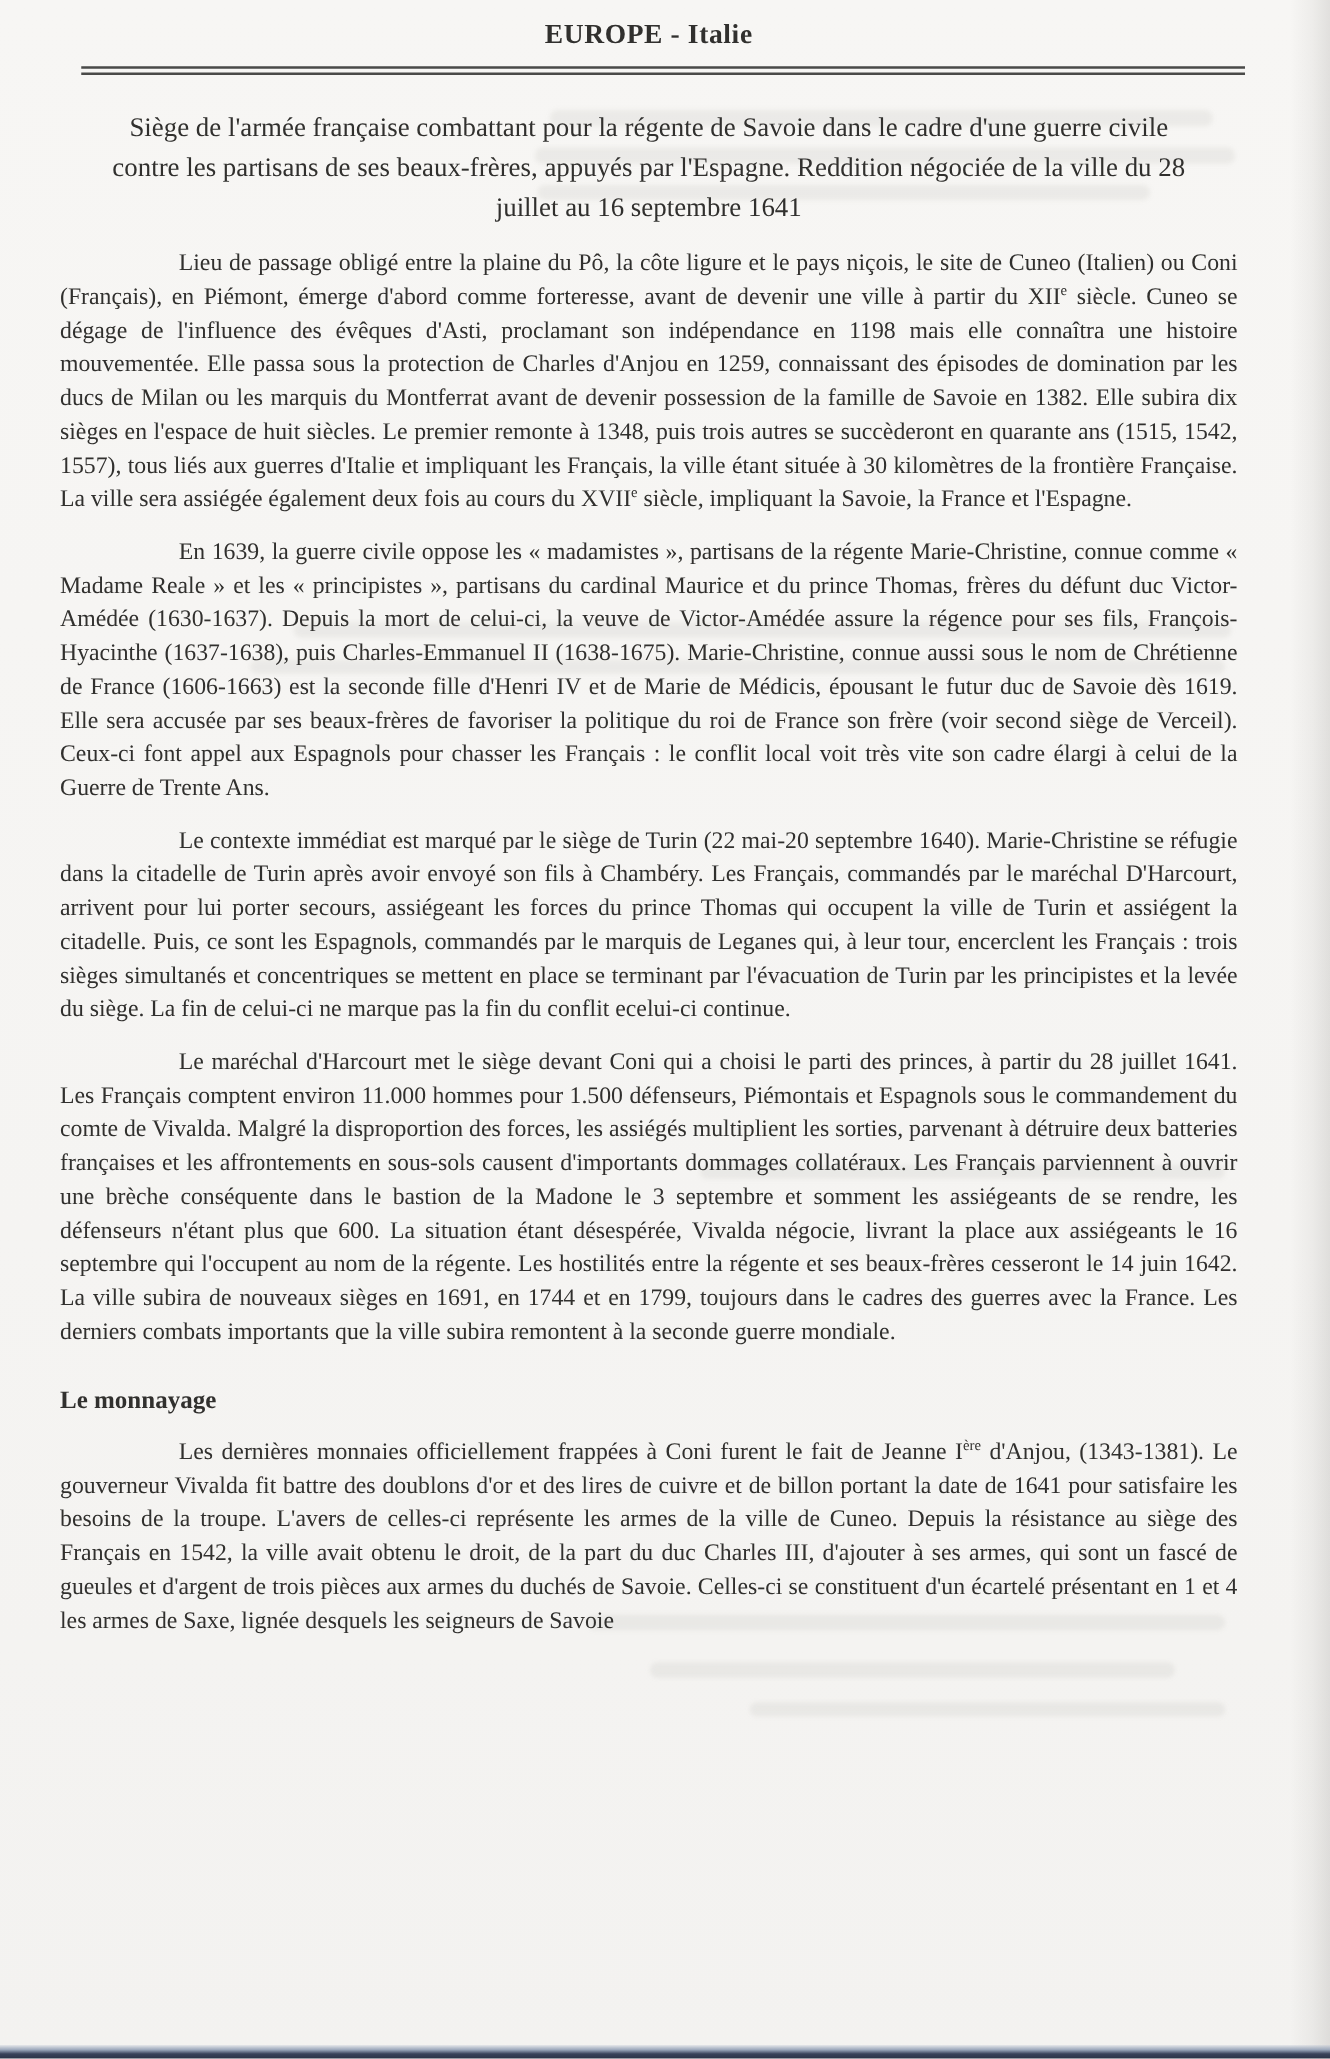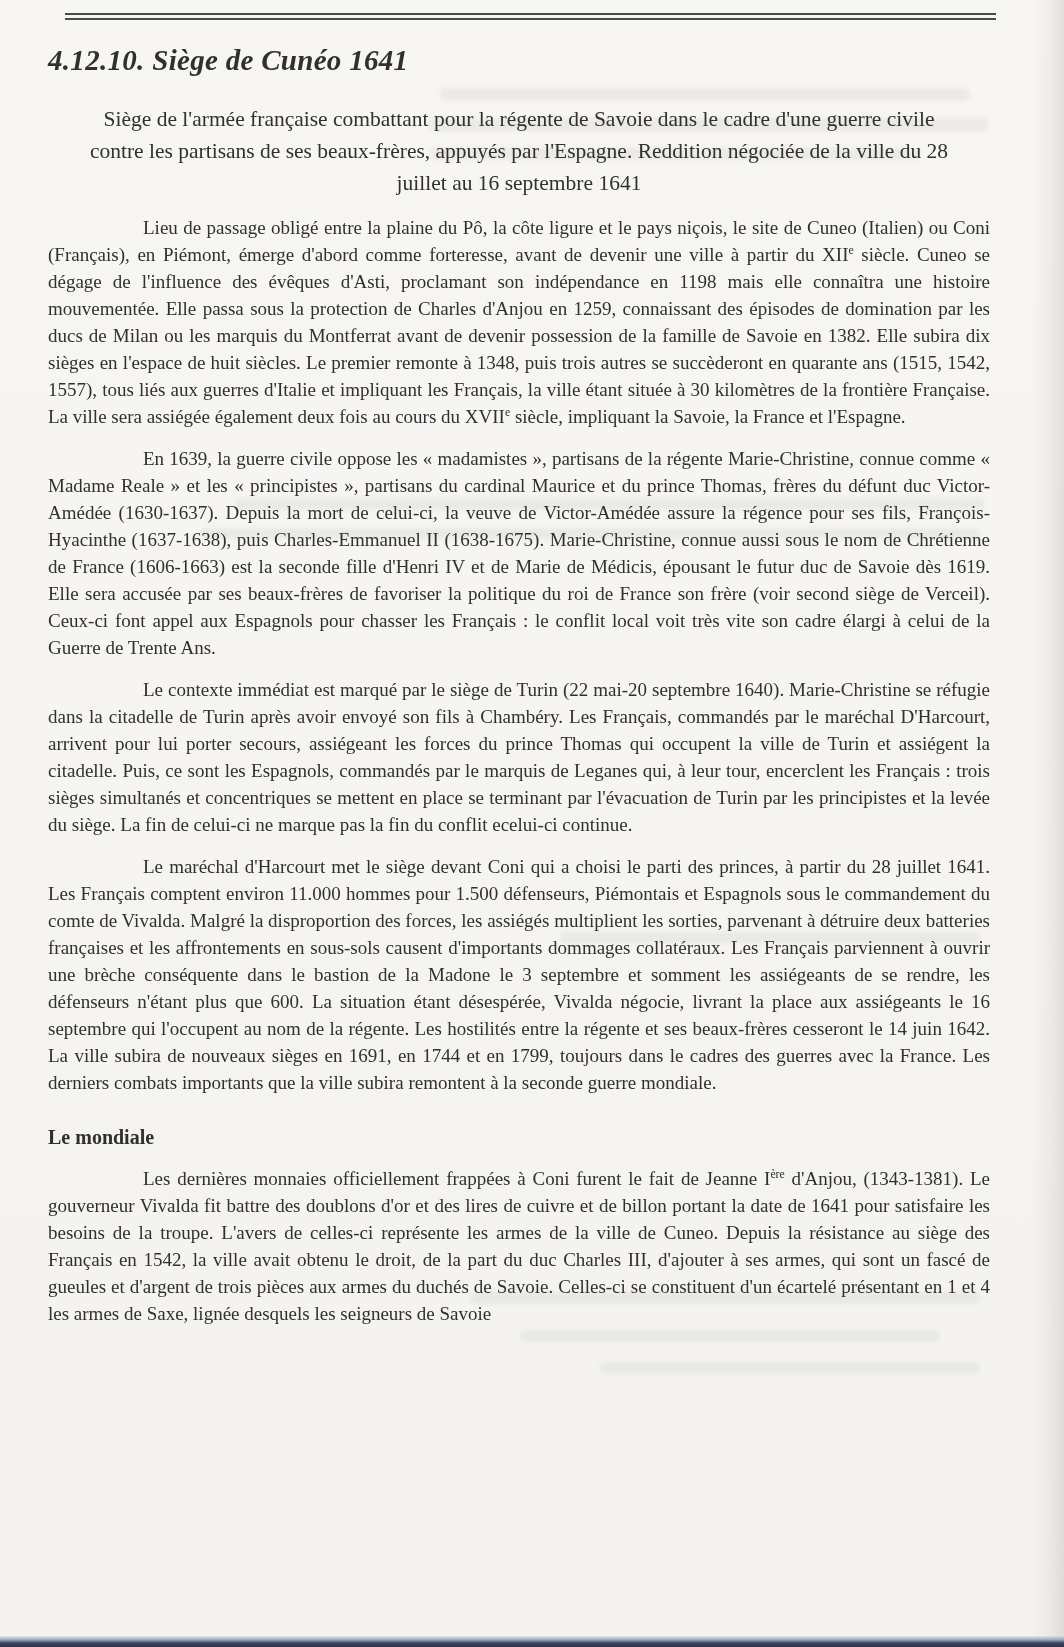--- a/index.html
+++ b/index.html
@@ -107,36 +107,36 @@
   <div class="ghost" style="left:430px;top:148px;width:490px;height:12px;"></div>
   <div class="ghost" style="left:235px;top:498px;width:750px;height:12px;"></div>
   <div class="ghost" style="left:200px;top:528px;width:780px;height:11px;"></div>
   <div class="ghost" style="left:560px;top:932px;width:420px;height:11px;"></div>
   <div class="ghost" style="left:470px;top:1292px;width:510px;height:12px;"></div>
   <div class="ghost" style="left:520px;top:1330px;width:420px;height:12px;"></div>
   <div class="ghost" style="left:600px;top:1362px;width:380px;height:11px;"></div>
 
   <div class="content">
 
+    <div class="running-header">EUROPE - Italie</div>
 
     <div class="double-rule"></div>
 
-    <h1 class="article-title">4.12.10. Siège de Cunéo 1641</h1>
 
     <p class="subtitle">Siège de l'armée française combattant pour la régente de Savoie dans le cadre d'une guerre civile contre les partisans de ses beaux-frères, appuyés par l'Espagne. Reddition négociée de la ville du 28 juillet au 16 septembre 1641</p>
 
     <p class="body-para first"><span>Lieu de passage obligé entre la plaine du Pô, la côte ligure et le pays niçois, le site de Cuneo (Italien) ou Coni (Français), en Piémont, émerge d'abord comme forteresse, avant de devenir une ville à partir du XII</span><sup>e</sup><span> siècle. Cuneo se dégage de l'influence des évêques d'Asti, proclamant son indépendance en 1198 mais elle connaîtra une histoire mouvementée. Elle passa sous la protection de Charles d'Anjou en 1259, connaissant des épisodes de domination par les ducs de Milan ou les marquis du Montferrat avant de devenir possession de la famille de Savoie en 1382. Elle subira dix sièges en l'espace de huit siècles. Le premier remonte à 1348, puis trois autres se succèderont en quarante ans (1515, 1542, 1557), tous liés aux guerres d'Italie et impliquant les Français, la ville étant située à 30 kilomètres de la frontière Française. La ville sera assiégée également deux fois au cours du XVII</span><sup>e</sup><span> siècle, impliquant la Savoie, la France et l'Espagne.</span></p>
 
     <p class="body-para"><span>En 1639, la guerre civile oppose les « madamistes », partisans de la régente Marie-Christine, connue comme « Madame Reale » et les « principistes », partisans du cardinal Maurice et du prince Thomas, frères du défunt duc Victor-Amédée (1630-1637). Depuis la mort de celui-ci, la veuve de Victor-Amédée assure la régence pour ses fils, François-Hyacinthe (1637-1638), puis Charles-Emmanuel II (1638-1675). Marie-Christine, connue aussi sous le nom de Chrétienne de France (1606-1663) est la seconde fille d'Henri IV et de Marie de Médicis, épousant le futur duc de Savoie dès 1619. Elle sera accusée par ses beaux-frères de favoriser la politique du roi de France son frère (voir second siège de Verceil). Ceux-ci font appel aux Espagnols pour chasser les Français : le conflit local voit très vite son cadre élargi à celui de la Guerre de Trente Ans.</span></p>
 
     <p class="body-para"><span>Le contexte immédiat est marqué par le siège de Turin (22 mai-20 septembre 1640). Marie-Christine se réfugie dans la citadelle de Turin après avoir envoyé son fils à Chambéry. Les Français, commandés par le maréchal D'Harcourt, arrivent pour lui porter secours, assiégeant les forces du prince Thomas qui occupent la ville de Turin et assiégent la citadelle. Puis, ce sont les Espagnols, commandés par le marquis de Leganes qui, à leur tour, encerclent les Français : trois sièges simultanés et concentriques se mettent en place se terminant par l'évacuation de Turin par les principistes et la levée du siège. La fin de celui-ci ne marque pas la fin du conflit ecelui-ci continue.</span></p>
 
     <p class="body-para"><span>Le maréchal d'Harcourt met le siège devant Coni qui a choisi le parti des princes, à partir du 28 juillet 1641. Les Français comptent environ 11.000 hommes pour 1.500 défenseurs, Piémontais et Espagnols sous le commandement du comte de Vivalda. Malgré la disproportion des forces, les assiégés multiplient les sorties, parvenant à détruire deux batteries françaises et les affrontements en sous-sols causent d'importants dommages collatéraux. Les Français parviennent à ouvrir une brèche conséquente dans le bastion de la Madone le 3 septembre et somment les assiégeants de se rendre, les défenseurs n'étant plus que 600. La situation étant désespérée, Vivalda négocie, livrant la place aux assiégeants le 16 septembre qui l'occupent au nom de la régente. Les hostilités entre la régente et ses beaux-frères cesseront le 14 juin 1642. La ville subira de nouveaux sièges en 1691, en 1744 et en 1799, toujours dans le cadres des guerres avec la France. Les derniers combats importants que la ville subira remontent à la seconde guerre mondiale.</span></p>
 
-    <h2 class="section-heading">Le mondiale</h2>
+    <h2 class="section-heading">Le monnayage</h2>
 
     <p class="body-para section-para"><span>Les dernières monnaies officiellement frappées à Coni furent le fait de Jeanne I</span><sup>ère</sup><span> d'Anjou, (1343-1381). Le gouverneur Vivalda fit battre des doublons d'or et des lires de cuivre et de billon portant la date de 1641 pour satisfaire les besoins de la troupe. L'avers de celles-ci représente les armes de la ville de Cuneo. Depuis la résistance au siège des Français en 1542, la ville avait obtenu le droit, de la part du duc Charles III, d'ajouter à ses armes, qui sont un fascé de gueules et d'argent de trois pièces aux armes du duchés de Savoie. Celles-ci se constituent d'un écartelé présentant en 1 et 4 les armes de Saxe, lignée desquels les seigneurs de Savoie</span></p>
 
   </div>
 
 
   <div class="edge-shade-right"></div>
   <div class="scan-bottom-edge"></div>
 
 </div>

